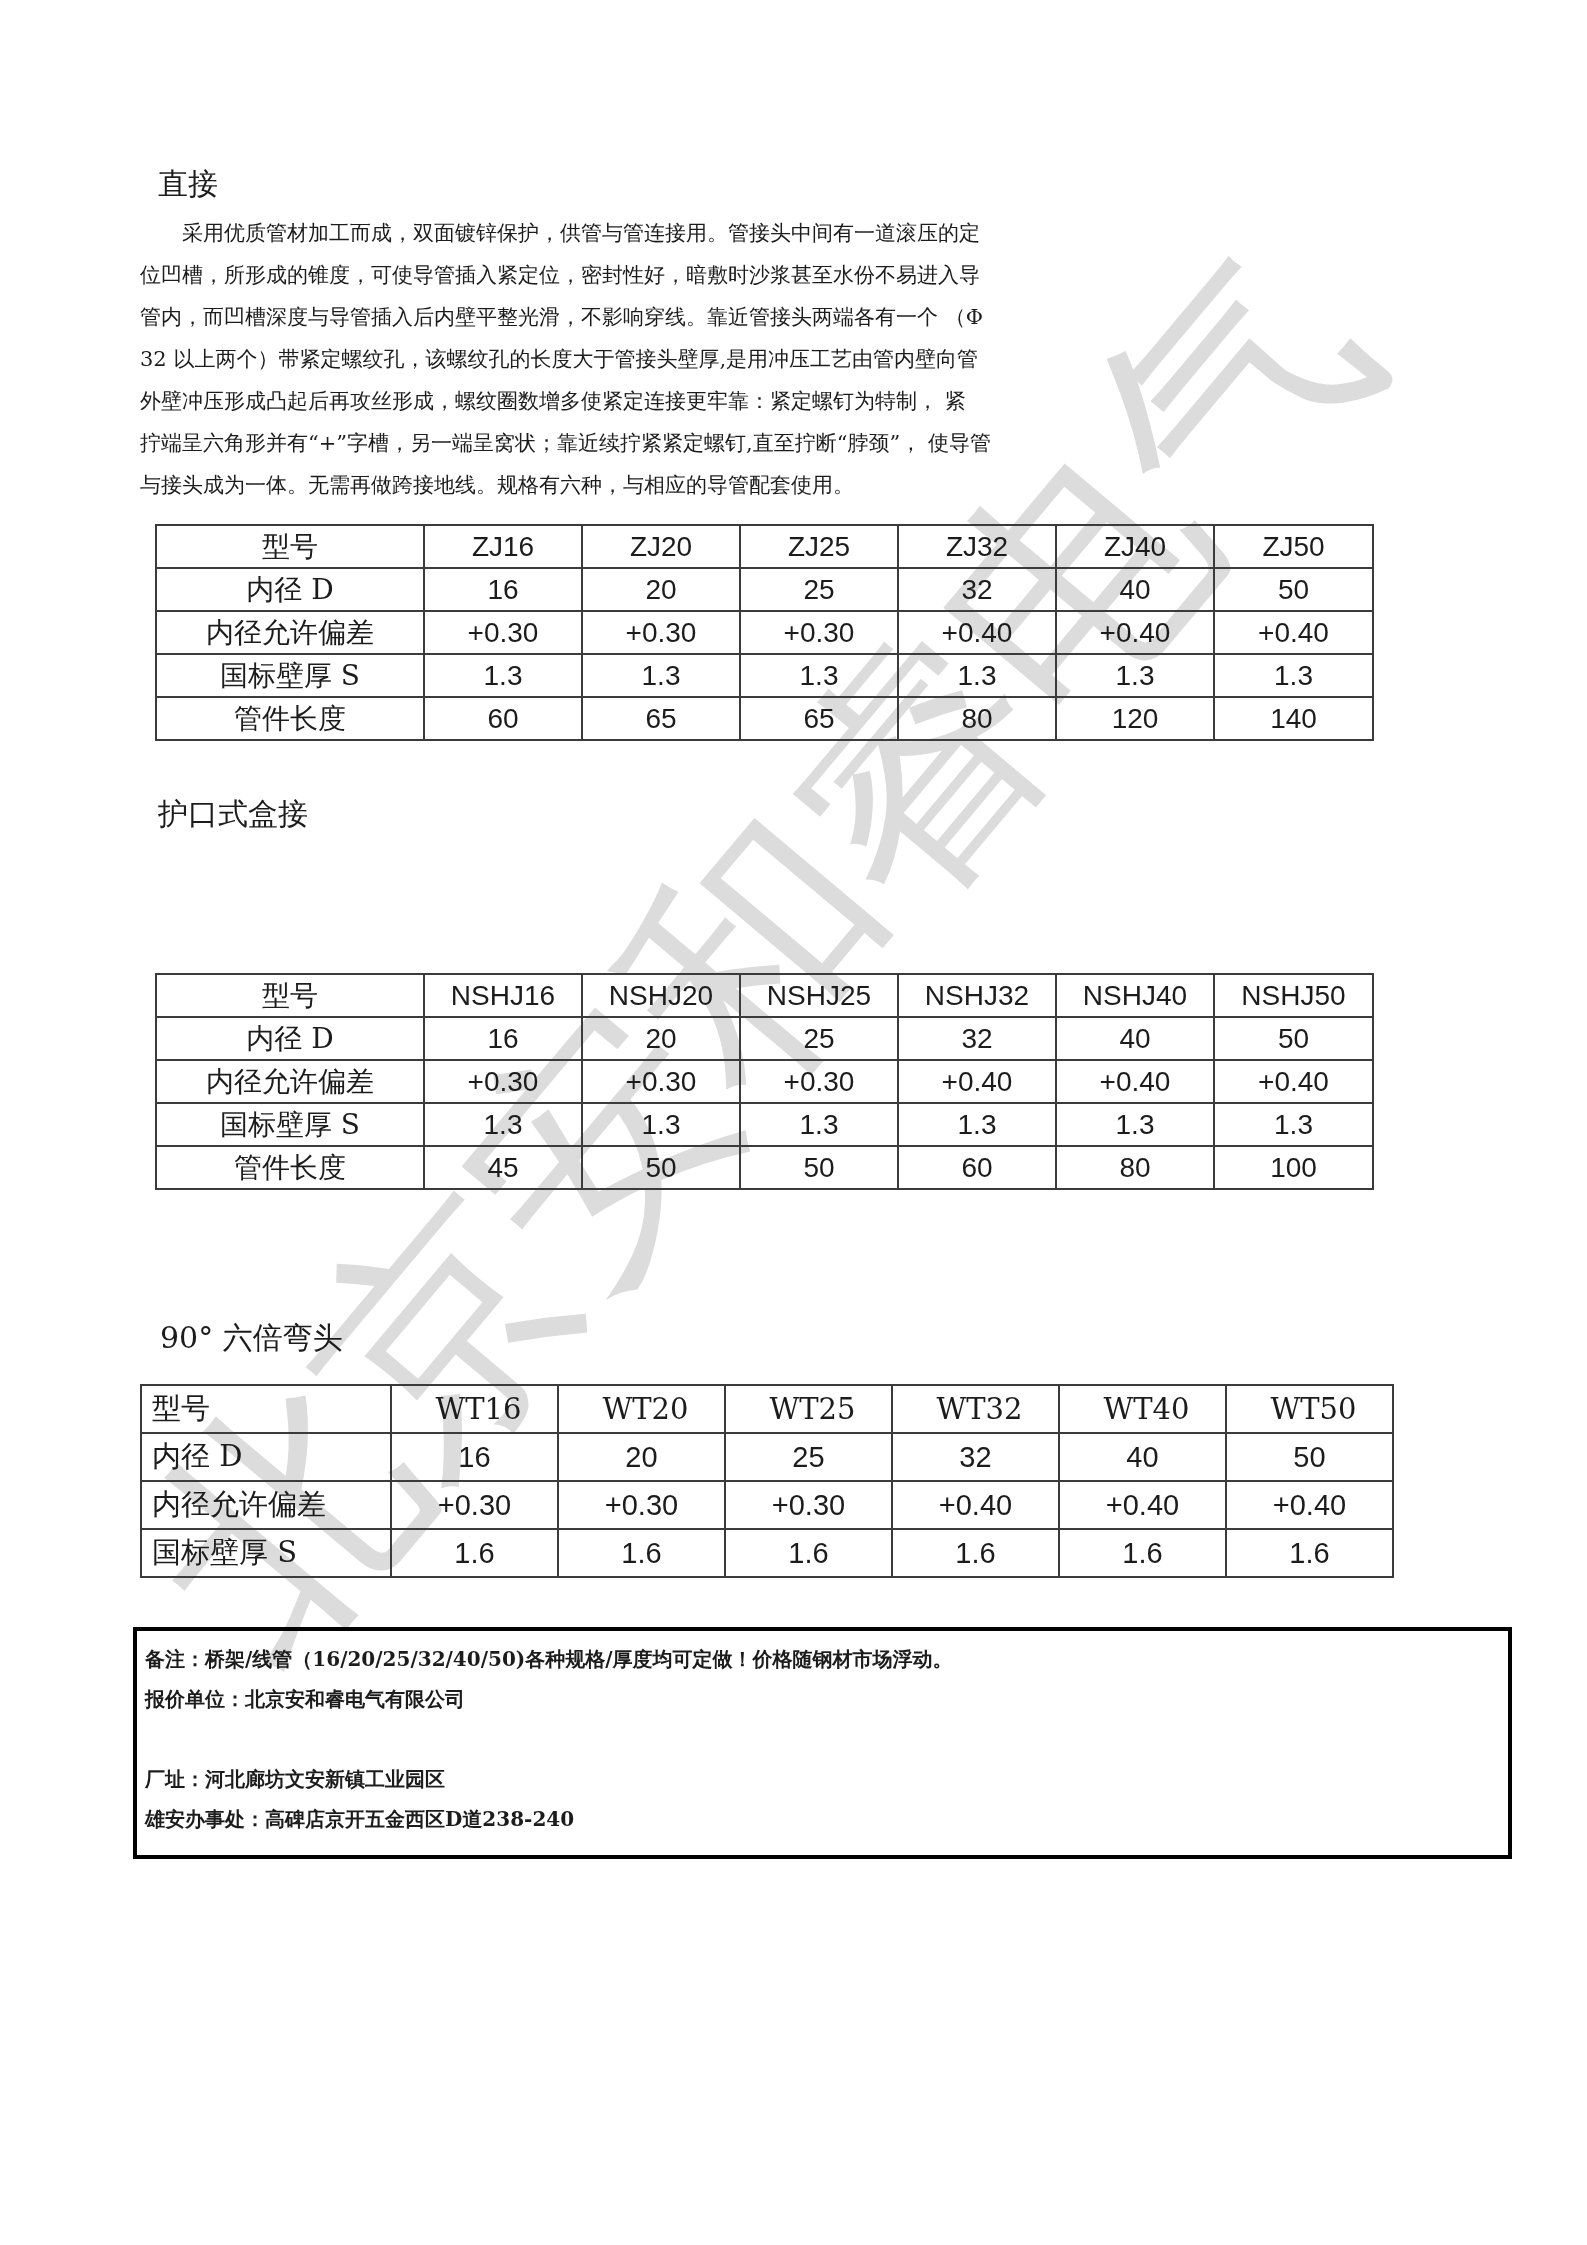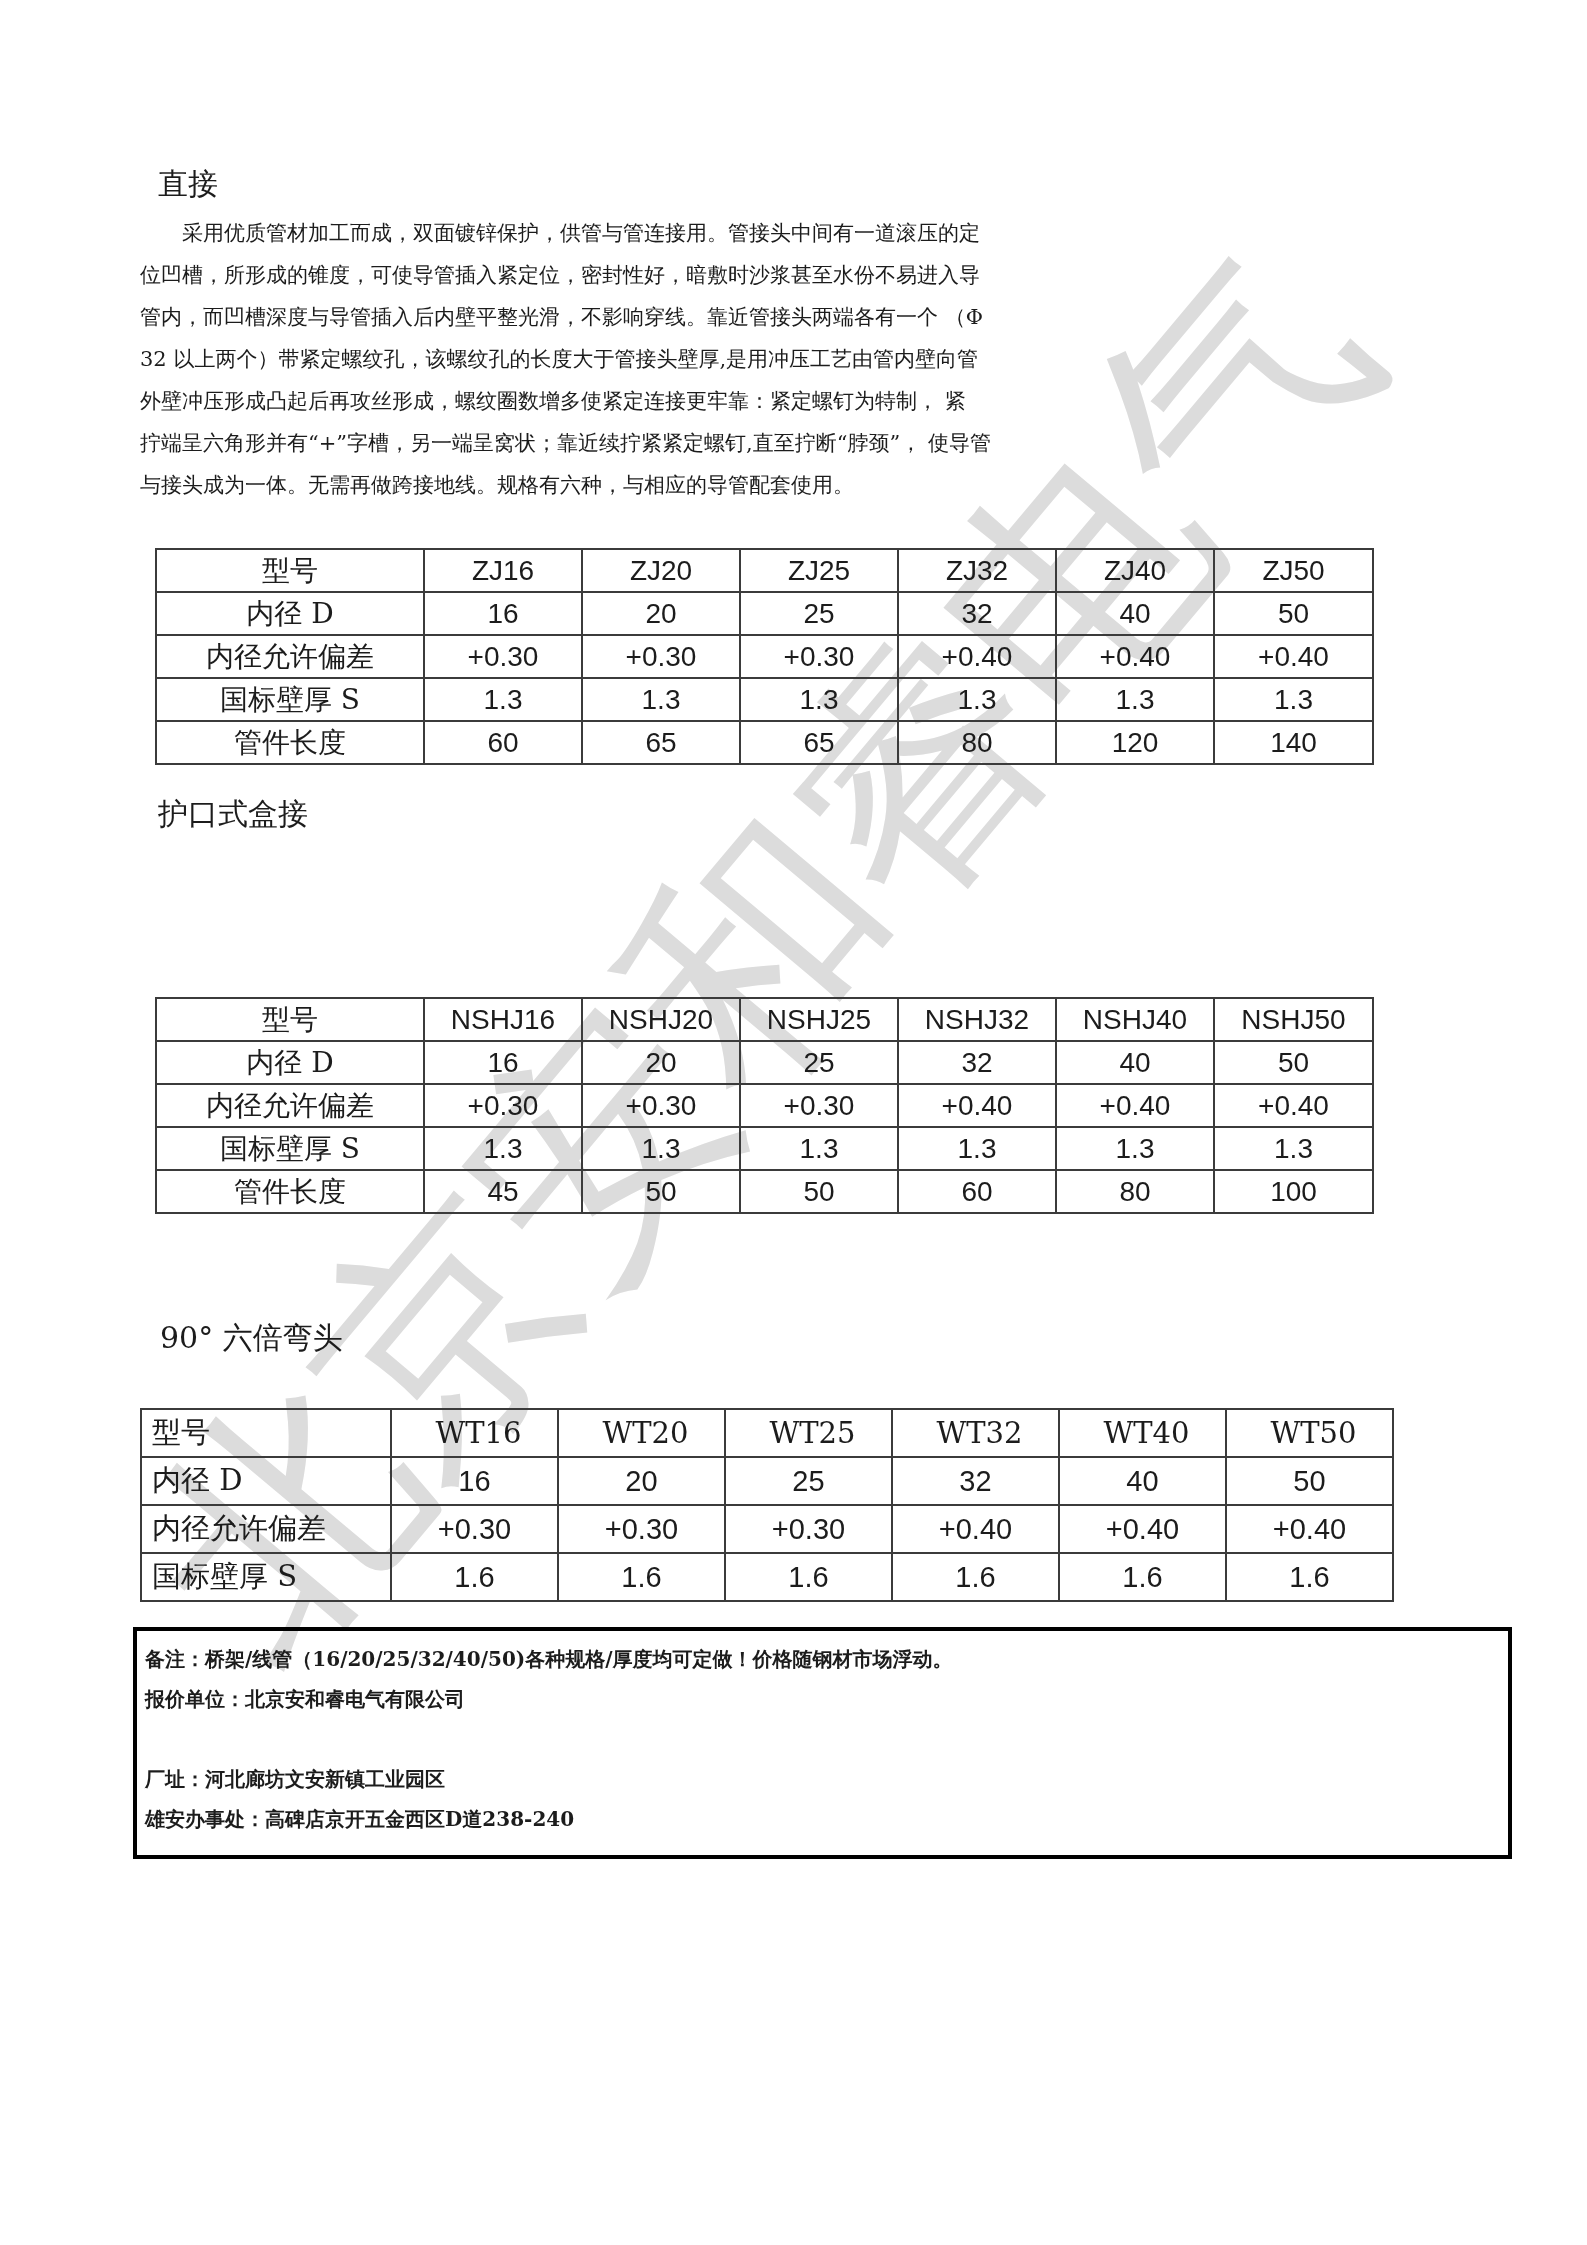--- a/index.html
+++ b/index.html
@@ -39,21 +39,20 @@
     font-size:21px;
     line-height:42px;
     white-space:pre-line;
     width:1325px;
   }
 
   table.spec {
     border-collapse:collapse;
     table-layout:fixed;
     background:transparent;
-    margin-top:24px;
   }
   table.spec th, table.spec td {
     border:2px solid #3b3b3b;
     text-align:center;
     vertical-align:middle;
     font-weight:normal;
     padding:0 4px;
     overflow:hidden;
   }
   

